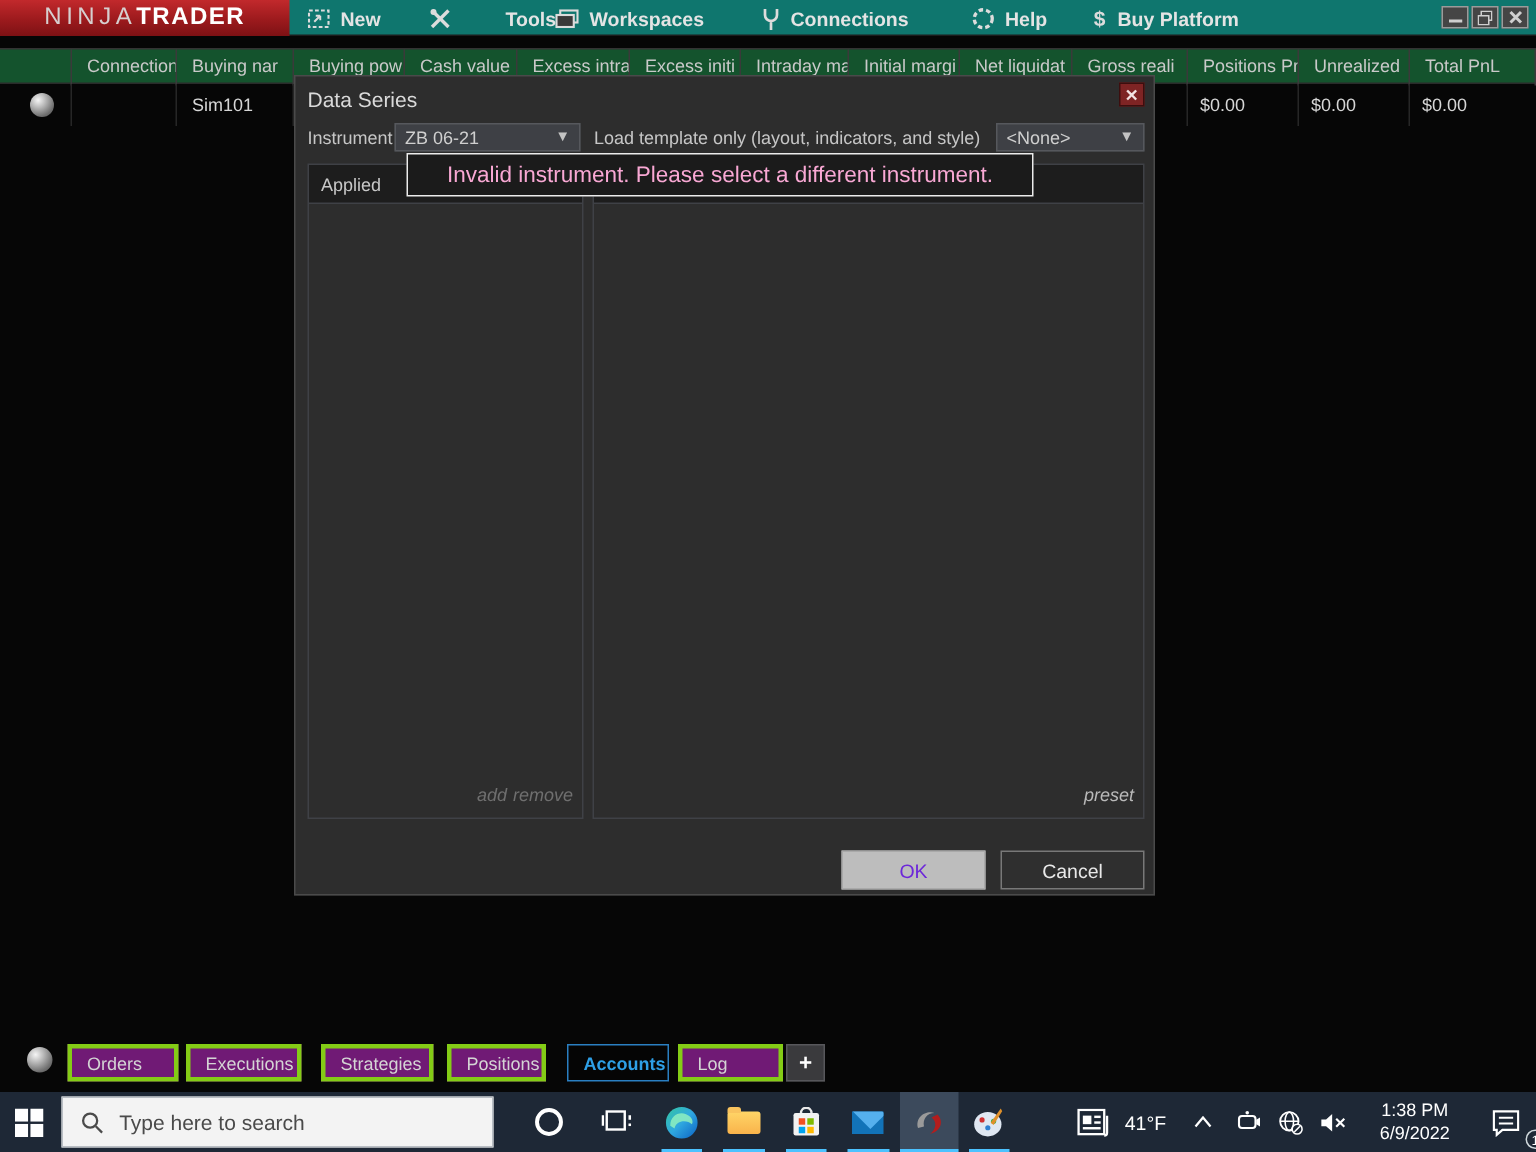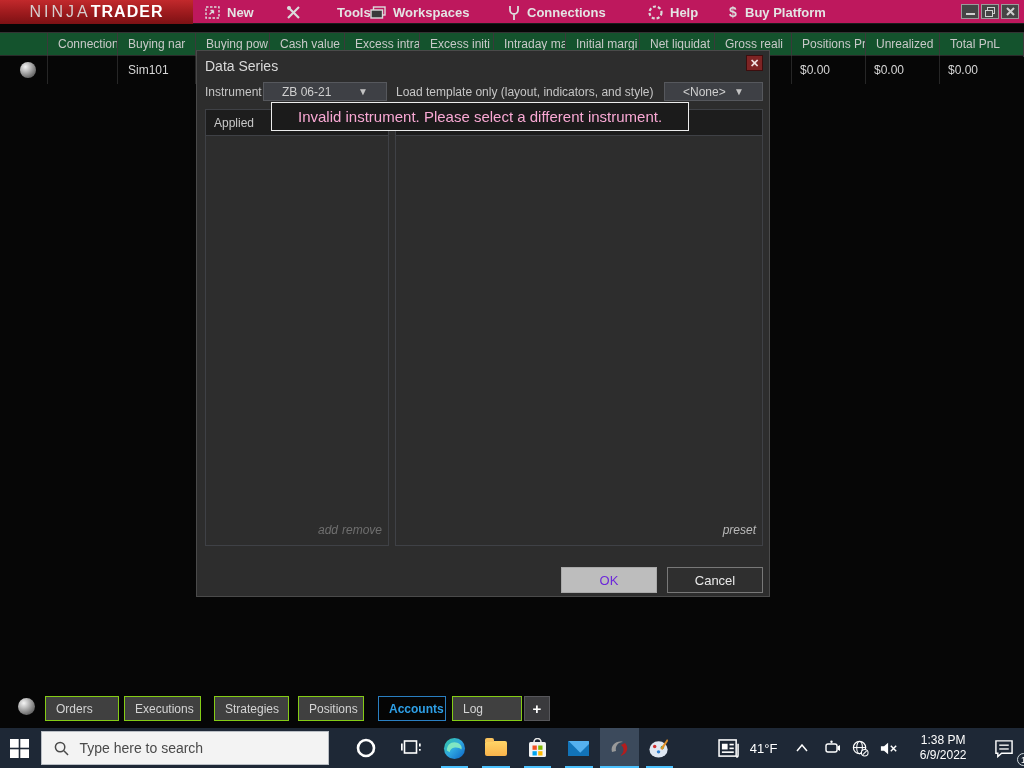--- a/index.html
+++ b/index.html
@@ -2,21 +2,21 @@
 <html><head>
 <meta charset="utf-8">
 <style>
   * { margin:0; padding:0; box-sizing:border-box; }
   html,body { background:#000; }
   body { font-family:"Liberation Sans", sans-serif; }
   #screen { position:relative; width:1024px; height:768px; background:#060606; overflow:hidden; }
   .abs { position:absolute; }
 
   
-  #menubar { left:0; top:0; width:1024px; height:24px; background:#be185d; border-bottom:1px solid #1c1c1c; }
+  #menubar { left:0; top:0; width:1024px; height:24px; background:#0f766e; border-bottom:1px solid #1c1c1c; }
   #logo { left:0; top:0; width:193px; height:24px; background:linear-gradient(180deg,#c2292c 0%,#9c1a1d 55%,#7d1114 100%); display:flex; align-items:center; justify-content:center; font-size:16px; }
   #logo .ninja { color:#d6cfcf; letter-spacing:3px; font-weight:400; }
   #logo .trader { color:#ffffff; letter-spacing:1px; font-weight:bold; }
   .menu-item { position:absolute; top:0; height:24px; display:flex; align-items:center; gap:7px; color:#e4e4e4; font-size:13px; font-weight:bold; cursor:default; }
   .menu-item svg { display:block; }
   #winctl { right:5px; top:4px; display:flex; gap:2px; }
   .wbtn { width:18px; height:15px; background:#454545; border:1px solid #9b9b9b; color:#cfcfcf; display:flex; align-items:center; justify-content:center; }
   .wbtn svg { display:block; }
 
   
@@ -25,34 +25,34 @@
   .row-div { position:absolute; top:56px; height:28px; width:1px; background:#262626; }
   #acct-row { left:0; top:56px; width:1024px; height:28px; }
   .cell { position:absolute; top:0; height:28px; line-height:28px; color:#d6d6d6; font-size:12px; white-space:nowrap; }
   .sphere { border-radius:50%; background:radial-gradient(circle at 34% 30%, #f5f5f5 0%, #bdbdbd 30%, #6f6f6f 70%, #4a4a4a 100%); }
 
   
   #dialog { left:196px; top:50px; width:574px; height:547px; background:#2d2d2d; border:1px solid #4a4a4a; z-index:5; }
   #dlg-title { left:8px; top:7px; font-size:14px; color:#dadada; }
   #dlg-close { right:6px; top:4px; width:17px; height:16px; background:#7e2424; border:1px solid #3c0e0e; color:#f3e3e3; font-size:11px; font-weight:bold; display:flex; align-items:center; justify-content:center; cursor:default; }
   .dlg-label { font-size:12px; color:#c6c6c6; }
-  .dropdown { background:#3e4045; border:1px solid #56585d; height:19px; display:flex; align-items:center; color:#cfcfcf; font-size:12px; padding:0 18px; }
+  .dropdown { background:#3e4045; border:1px solid #56585d; height:19px; display:flex; align-items:center; color:#cfcfcf; font-size:12px; padding:0 6px; }
   .dropdown .dd-text { flex:1; overflow:hidden; white-space:nowrap; }
   .dropdown .chev { color:#c3c3c3; font-size:10px; }
   .panel { position:absolute; border:1px solid #3f4146; background:#2d2d2d; }
   .panel-head { position:absolute; left:0; top:0; right:0; height:26px; background:#1d1d1d; border-bottom:1px solid #3f4146; line-height:26px; padding-left:8px; color:#c8c8c8; font-size:12px; }
   .link-italic { font-style:italic; font-size:12px; color:#6f6f6f; cursor:default; }
   #tooltip { left:74px; top:51px; background:#1b1b1b; border:1px solid #ececec; color:#f9a8d4; font-size:15px; padding:5px 26px; white-space:nowrap; z-index:7; }
   .dlg-btn { position:absolute; width:96px; height:26px; font-size:13px; display:flex; align-items:center; justify-content:center; cursor:default; }
   #btn-ok { left:364px; top:516px; background:#bdbdbd; color:#6d28d9; border:1px solid #a9a9a9; }
   #btn-cancel { left:470px; top:516px; background:#2f2f2f; color:#e9e9e9; border:1px solid #787878; }
 
   
   #tabbar { left:0; top:694px; width:1024px; height:28px; }
-  .tab { position:absolute; top:2px; height:25px; background:#404040; border:1px solid #84cc16; color:#d4d4d4; font-size:12px; display:flex; align-items:center; padding-left:10px; cursor:default; }
+  .tab { position:absolute; top:2px; height:25px; background:#701a75; border:3px solid #84cc16; color:#d4d4d4; font-size:12px; display:flex; align-items:center; padding-left:10px; cursor:default; }
   .tab.selected { background:#050505; border:1px solid #2a7fc1; color:#2e9fe6; font-weight:bold; }
   #tab-add { position:absolute; top:2px; height:25px; width:26px; background:#3a3a3d; border:1px solid #57575b; color:#ffffff; font-size:15px; font-weight:bold; display:flex; align-items:center; justify-content:center; cursor:default; }
 
   
   #taskbar { left:0; top:728px; width:1024px; height:40px; background:#1e2836; display:flex; align-items:center; z-index:9; }
   .tb-btn { height:40px; display:flex; align-items:center; justify-content:center; position:relative; }
   .tb-btn.running::after { content:""; position:absolute; left:7px; right:7px; bottom:0; height:2px; background:#4cc2ff; }
   .tb-btn.active { background:#3c4a5c; }
   .tb-btn.active::after { left:0; right:0; }
   #search-box { width:292px; height:34px; background:#f3f3f3; border:1px solid #b9bec4; display:flex; align-items:center; gap:10px; padding-left:12px; margin-left:2px; }

